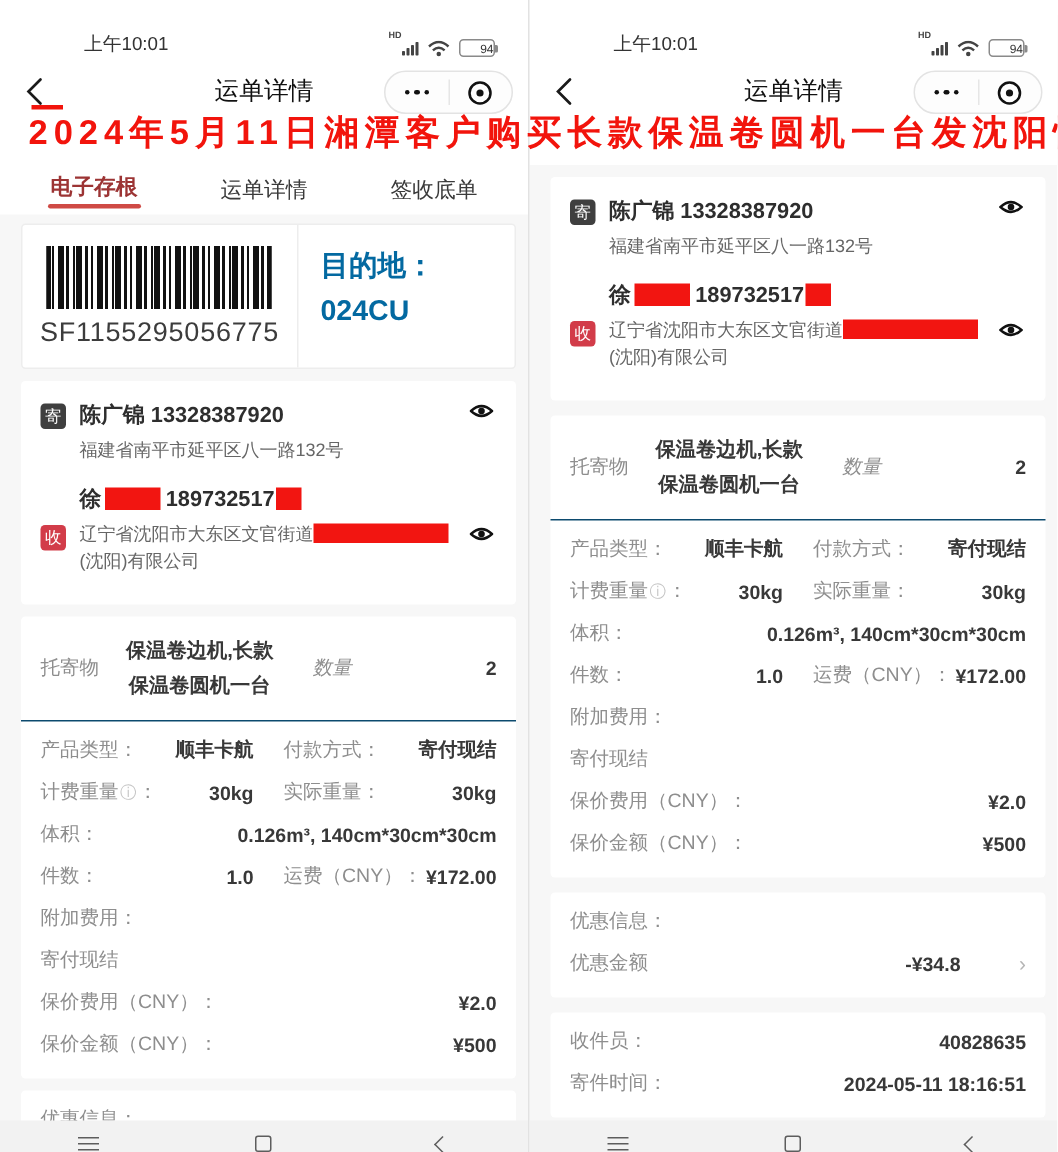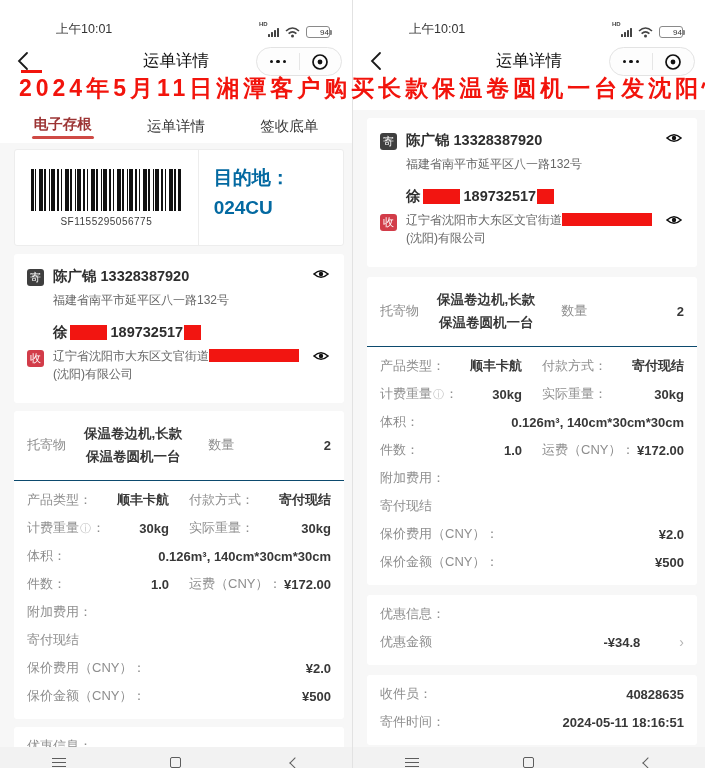--- a/index.html
+++ b/index.html
@@ -46,21 +46,21 @@
   .content { padding-top:6px; }
   .card { background:#fff; margin:0 8px 8px 14px; border-radius:3px; }
 
   
   .stubcard { display:flex; border:1px solid #ededed; height:97px; }
   .stub-left { width:56%; border-right:1px solid #ededed; display:flex; flex-direction:column; align-items:center; justify-content:center; padding:8px 4px; }
   .barcode { width:150px; height:42px;
     background:
       linear-gradient(90deg,#111 0 3px, transparent 3px calc(100% - 3px), #111 calc(100% - 3px)),
       repeating-linear-gradient(90deg,#111 0 2px,#fff 2px 4px,#111 4px 5px,#fff 5px 8px,#111 8px 12px,#fff 12px 13px,#111 13px 15px,#fff 15px 18px,#111 18px 19px,#fff 19px 20px,#111 20px 24px,#fff 24px 26px); }
-  .barcode-num { margin-top:5px; font-size:10px; color:#3c3c3c; letter-spacing:0.5px; }
+  .barcode-num { margin-top:5px; font-size:18px; color:#3c3c3c; letter-spacing:0.5px; }
   .stub-right { flex:1; padding:13px 0 0 15px; }
   .dest-label, .dest-code { font-size:19px; font-weight:bold; color:#0369a1; line-height:1.6; }
 
   
   .partycard { padding:13px 13px 6px 13px; }
   .party { position:relative; display:flex; margin-bottom:13px; }
   .badge-col { width:26px; flex:none; }
   .badge { width:17px; height:17px; border-radius:3px; color:#fff; font-size:11px; display:flex; align-items:center; justify-content:center; }
   .badge.send { background:#3f3f3f; margin-top:2px; }
   .badge.recv { background:#d23c49; margin-top:27px; }
@@ -71,21 +71,21 @@
   .redact { display:inline-block; background:#f21511; }
   .redact.name { width:37px; height:15px; vertical-align:-3px; margin:0 4px 0 2px; }
   .redact.tail { width:17px; height:15px; vertical-align:-3px; margin-left:1px; }
   .redact.addr { width:90px; height:13px; vertical-align:-2px; }
 
   
   .item-row { display:flex; align-items:center; padding:11px 13px; border-bottom:1px solid #0c4a6e; }
   .lbl { color:#8e8e8e; font-size:13px; }
   .val { color:#383838; font-size:13px; font-weight:600; }
   .item-name { margin-left:18px; text-align:center; line-height:1.75; font-size:13.5px; }
-  .item-qty-lbl { margin-left:26px; }
+  .item-qty-lbl { margin-left:26px;font-style:italic; }
   .item-qty-val { flex:1; text-align:right; }
   .drows { padding:5px 13px 9px; }
   .drow { display:flex; align-items:center; height:28px; font-size:13px; }
   .dcell { flex:1; display:flex; justify-content:space-between; align-items:center; }
   .dcell + .dcell { margin-left:20px; }
   .wide { flex:1; display:flex; justify-content:space-between; align-items:center; }
   .info-ic { color:#c4c4c4; font-size:11px; margin:0 1px; }
   .chev { color:#b5b5b5; font-size:14px; margin-left:3px; font-weight:400; }
   .amt-wrap { display:flex; align-items:center;gap:36px; }
 

